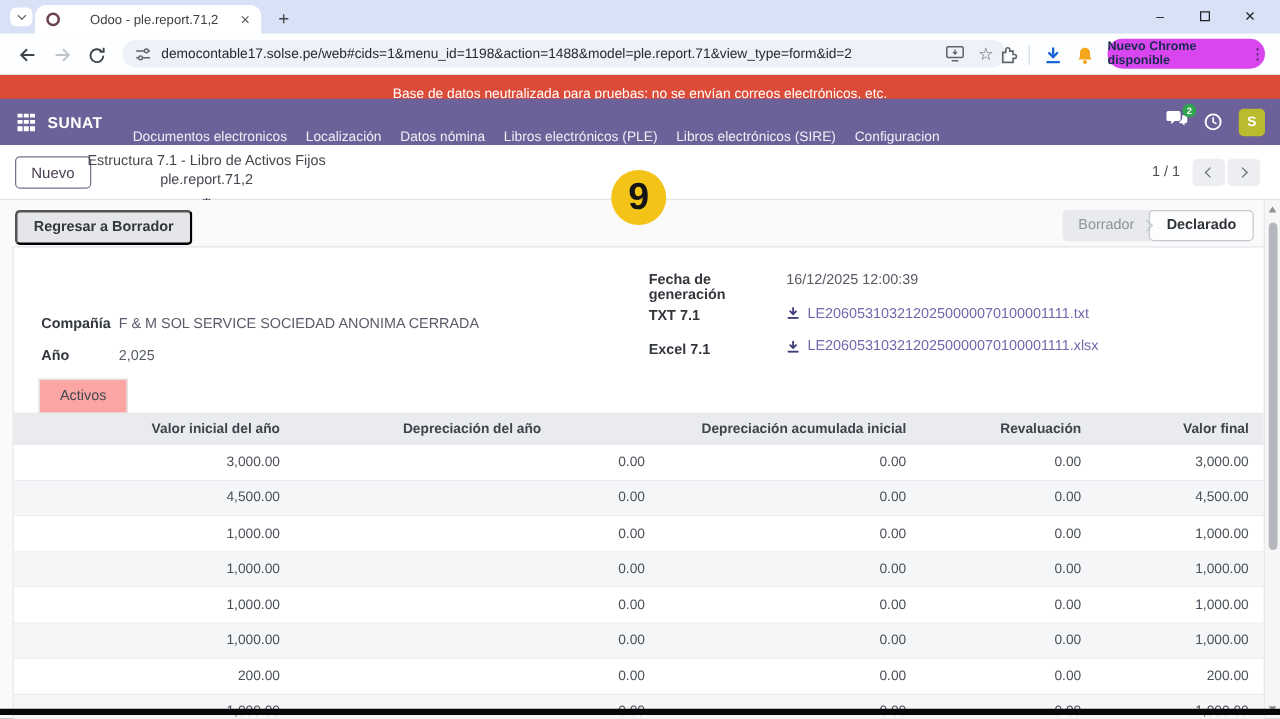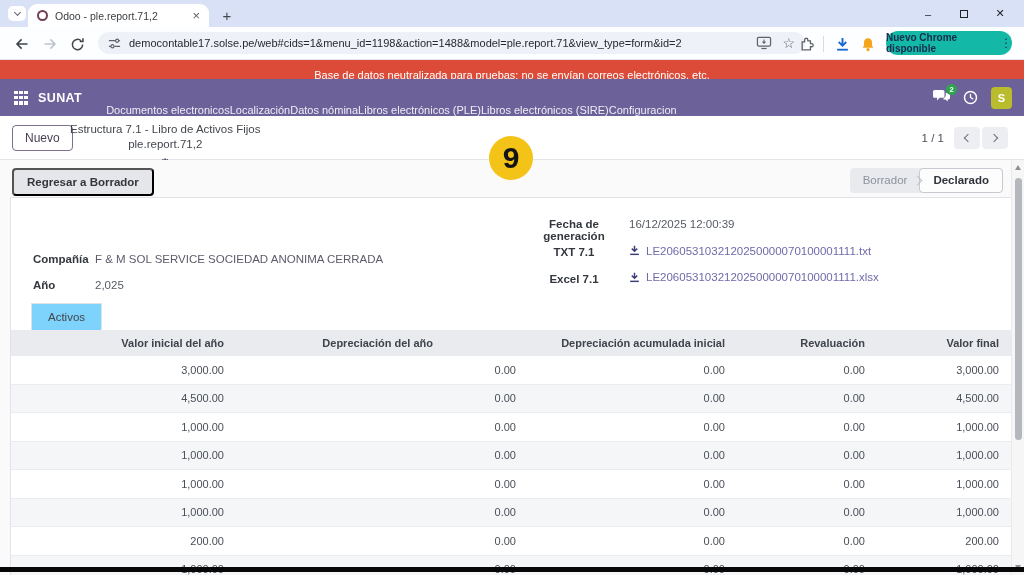--- a/index.html
+++ b/index.html
@@ -10,50 +10,50 @@
   }
   
   .tabstrip{ position:absolute; top:0; left:0; right:0; height:27px; background:#d8e1f5; }
   .tab-chevron-btn{ position:absolute; left:8px; top:6px; width:18px; height:15px; background:#fff;
     border-radius:5px; display:flex; align-items:center; justify-content:center; }
   .chev{ width:5px; height:5px; border-right:1.4px solid #5f6368; border-bottom:1.4px solid #5f6368; }
   .chev.down{ transform:rotate(45deg); margin-top:-2px; }
   .tab{ position:absolute; left:28px; top:4px; width:181px; height:23px; background:#fff;
     border-radius:9px 9px 0 0; display:flex; align-items:center; padding:0 9px; }
   .favicon{ width:11px; height:11px; border:2.6px solid #6e4056; border-radius:50%; flex:none; }
-  .tab-title{ font-size:10.5px; color:#3c4043; margin-left:7px; flex:1; white-space:nowrap; overflow:hidden; }
+  .tab-title{ font-size:10.5px; color:#3c4043; margin-left:24px; flex:1; white-space:nowrap; overflow:hidden; }
   .tab-close{ font-size:13px; color:#5f6368; line-height:1; margin-left:4px; }
   .newtab{ position:absolute; left:216px; top:4px; width:22px; height:22px; font-size:15px; color:#44474c;
     display:flex; align-items:center; justify-content:center; }
   .wincontrols{ position:absolute; right:6px; top:0; height:27px; display:flex; align-items:center; }
   .winbtn{ width:36px; text-align:center; font-size:11px; color:#1f2328; }
   .restore-glyph{ display:inline-block; width:8px; height:8px; border:1.2px solid #1f2328; }
   
   .toolbar{ position:absolute; top:27px; left:0; right:0; height:33px; background:#fdfeff;
     border-bottom:1px solid #e4e7ee; }
   .tb-icon{ position:absolute; top:9px; width:16px; height:16px; display:flex; align-items:center; justify-content:center; }
   .omnibox{ position:absolute; left:98px; top:5px; width:707px; height:22px; background:#eef1f7;
     border-radius:11px; display:flex; align-items:center; padding:0 10px; }
   .url{ flex:1; font-size:11px; color:#27292d; margin-left:8px; white-space:nowrap; overflow:hidden; }
-  .update-pill{ position:absolute; left:886px; top:4px; width:126px; height:24px; background:#14b8a6;
+  .update-pill{ position:absolute; left:886px; top:4px; width:126px; height:24px; background:#d946ef;
     border-radius:12px; display:flex; align-items:center; justify-content:center; gap:4px;
     font-size:10px; color:#17294d; font-weight:bold; }
   .pill-dots{ font-size:12px; color:#1f2d4f; font-weight:normal; }
   .tb-sep{ position:absolute; left:823px; top:9px; width:1px; height:16px; background:#d7dbe2; }
   
   .banner{ position:absolute; top:60px; left:0; right:0; height:29px; background:var(--banner_red);
     color:#fff; font-size:11px; display:flex; align-items:center; justify-content:center; }
   
   .navbar{ position:absolute; top:79px; left:0; right:0; height:37px; background:var(--navbar_purple);
     display:flex; align-items:center; color:#fff; }
   .apps-grid{ margin-left:14px; width:14px; height:14px; display:grid;
     grid-template-columns:repeat(3,1fr); grid-template-rows:repeat(3,1fr); gap:1.6px; flex:none; }
   .apps-grid span{ background:#fff; }
   .brand{ font-size:12.5px; font-weight:bold; margin-left:10px; letter-spacing:.4px; }
-  #nav-menu{ display:flex; margin-left:24px; gap:0; font-size:11px; white-space:nowrap;margin-top:24px; }
+  #nav-menu{ display:flex; margin-left:24px; gap:15px; font-size:11px; white-space:nowrap;margin-top:24px; }
   .nav-item{ color:#efedf7; }
   .nav-right{ margin-left:auto; display:flex; align-items:center; gap:13px; margin-right:12px; }
   .chat-wrap{ position:relative; }
   .badge{ position:absolute; top:-5px; right:-7px; min-width:11px; height:11px; border-radius:6px;
     background:var(--badge_green); color:#fff; font-size:7.5px; font-weight:bold;
     display:flex; align-items:center; justify-content:center; padding:0 2px; }
   .avatar{ width:21px; height:22px; border-radius:4px; background:var(--avatar_olive); color:#fff;
     font-size:11px; font-weight:bold; display:flex; align-items:center; justify-content:center; }
   
   .controlpanel{ position:absolute; top:116px; left:0; right:0; height:44px; background:#fff;
@@ -86,27 +86,27 @@
   .sheet{ position:absolute; left:10px; top:37px; width:1002px; height:560px; background:#fff;
     border:1px solid #e2e3e9; border-bottom:none; }
   
   .fgroup{ position:absolute; top:20px; }
   .fgroup-left{ left:22px; width:430px; }
   .fgroup-right{ left:508px; width:470px; }
   .frow{ display:flex; align-items:baseline; height:13px; margin-bottom:13px; font-size:11.5px; }
   .fgroup-right .frow{ margin-bottom:13.5px; }
   .lbl{ font-weight:bold; color:#33373d; flex:none; }
   .fgroup-left .lbl{ width:62px;margin-top:35px; }
-  .fgroup-right .lbl{ width:110px;text-align:center; }
+  .fgroup-right .lbl{ width:110px; }
   .val{ color:#565b64; }
   .val.company{ color:#5f5a6a; }
   .filelink{ display:flex; align-items:center; gap:6px; color:var(--link_purple); }
   
   .notebook{ position:absolute; left:0; right:0; top:105px; }
-  .tab-activos{ display:inline-block; margin-left:20px; padding:7px 16px 7px 16px; background:#7dd3fc;
+  .tab-activos{ display:inline-block; margin-left:20px; padding:7px 16px 7px 16px; background:#fca5a5;
     border:1px solid #e0e2e6; border-bottom:none; font-size:11.5px; color:#42464c; }
   .thead{ display:flex; height:26px; background:#e9ebef; align-items:center;
     font-size:11px; font-weight:bold; color:#3f444b; }
   .tr{ display:flex; height:28.5px; align-items:center; border-bottom:1px solid #ebecef;
     font-size:11px; color:#4a4f57; background:#fff; }
   .tr.even{ background:#f5f6f8; }
   .th,.td{ text-align:right; padding-right:10px; flex:none; }
   .c0{ width:223px; } .c1{ width:292px; } .c2{ width:209px; } .c3{ width:140px; }
   .c4{ flex:1; padding-right:12px; }
   

